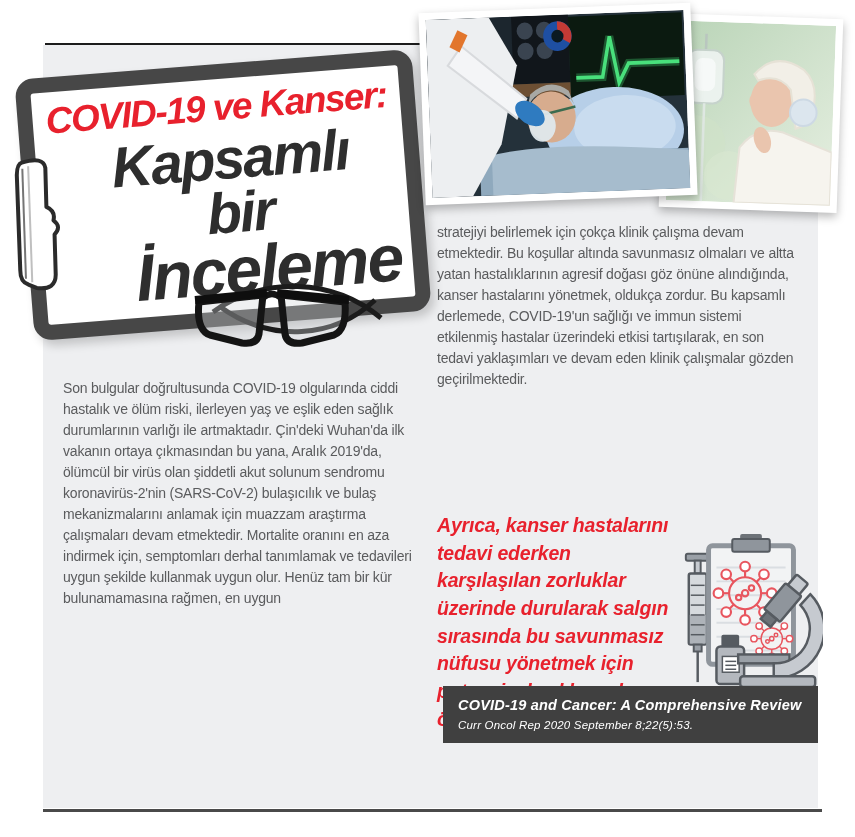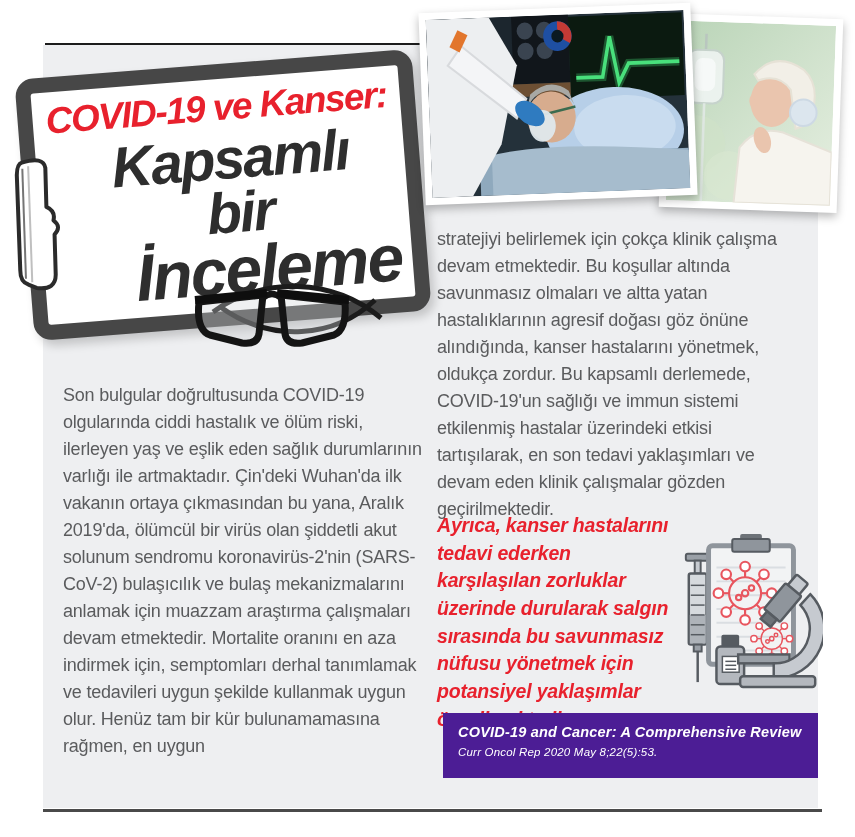--- a/index.html
+++ b/index.html
@@ -25,31 +25,31 @@
 
   .glasses{position:absolute;left:183px;top:270px;z-index:5;}
 
   
   .photo{position:absolute;background:#ffffff;padding:7px;box-shadow:0 4px 10px rgba(0,0,0,.28);}
   .photo-1{left:422px;top:8px;width:258px;height:178px;transform:rotate(-2.2deg);z-index:3;}
   .photo-2{left:662px;top:16px;width:164px;height:180px;transform:rotate(2deg);z-index:2;}
   .photo svg{display:block;}
 
   
-  .body-copy{position:absolute;color:#5a5b5d;font-size:18px;line-height:1.5;letter-spacing:-.2px;z-index:2;}
+  .body-copy{position:absolute;color:#5a5b5d;font-size:14px;line-height:1.5;letter-spacing:-.2px;z-index:2;}
   .col-left{left:63px;top:364px;width:360px;}
   .col-right{left:437px;top:208px;width:364px;}
 
   .highlight-wrap{position:absolute;left:437px;top:512px;width:386px;z-index:2;}
   .illustration{float:right;width:142px;height:158px;margin:20px 0 4px 8px;}
   .highlight-text{margin:0;color:#e8212d;font-size:19.5px;font-weight:bold;font-style:italic;line-height:1.42;letter-spacing:-.2px;}
 
   
-  .citation{position:absolute;left:443px;top:686px;width:375px;box-sizing:border-box;background:#4c1d95;
-    color:#ffffff;padding:11px 15px 20px 15px;font-style:italic;z-index:2;margin-top:27px;}
+  .citation{position:absolute;left:443px;top:686px;width:375px;box-sizing:border-box;background:#404040;
+    color:#ffffff;padding:11px 15px 12px 15px;font-style:italic;z-index:2;}
   .cit-title{font-size:14.5px;font-weight:bold;letter-spacing:.2px;margin-bottom:6px;}
   .cit-line{font-size:11.5px;margin-top:5px;letter-spacing:.2px;}
 </style>
 </head>
 <body>
 
 <div class="page">
 
   <div class="top-rule"></div>
   <div class="panel"></div>
@@ -218,16 +218,16 @@
             <rect x="89" y="86" width="13" height="10" fill="#6d7278" stroke="#565b61" stroke-width="2.5"></rect>
           </g>
         </g>
       </svg>
     </div>
     <p class="highlight-text">Ayrıca, kanser hastalarını tedavi ederken karşılaşılan zorluklar üzerinde durularak salgın sırasında bu savunmasız nüfusu yönetmek için potansiyel yaklaşımlar önerilmektedir.</p>
   </div>
 
   <div class="citation">
     <div class="cit-title">COVID-19 and Cancer: A Comprehensive Review</div>
-    <div class="cit-line">Curr Oncol Rep 2020 May 8;22(5):53.</div>
+    <div class="cit-line">Curr Oncol Rep 2020 September 8;22(5):53.</div>
   </div>
 
 </div>
 
 </body></html>

